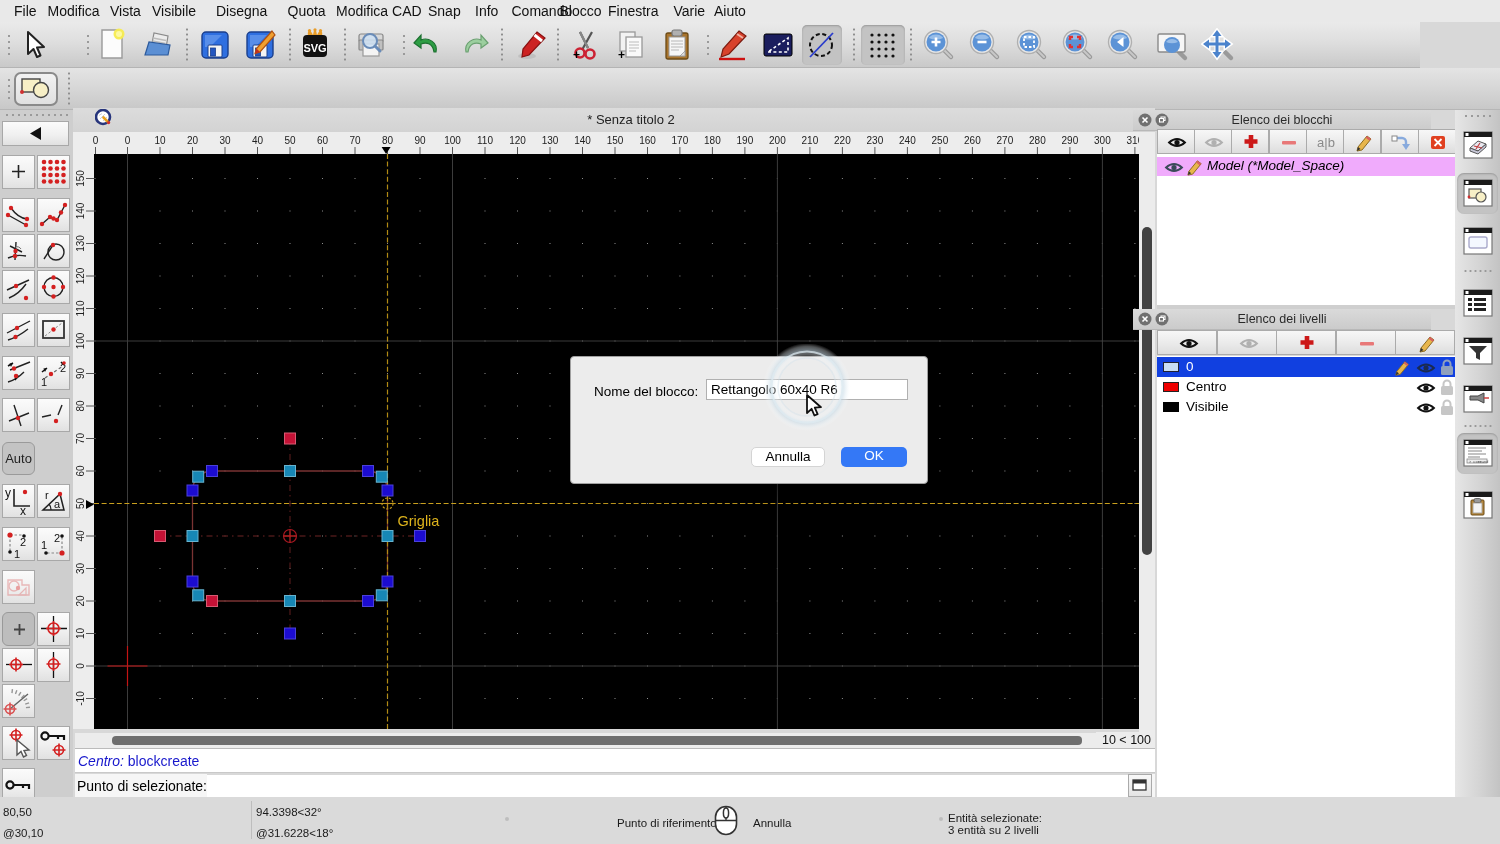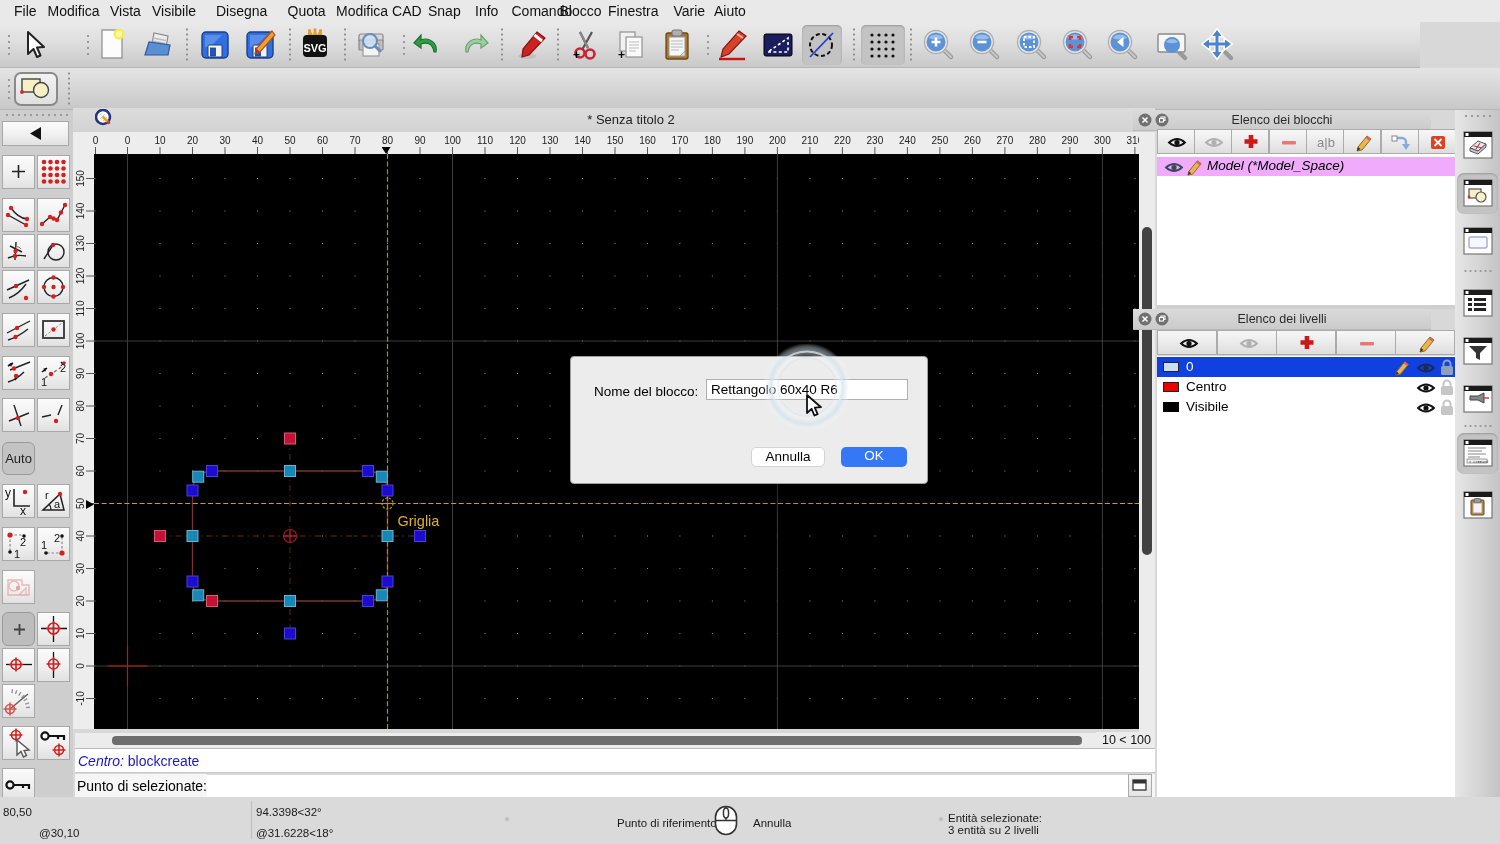--- a/index.html
+++ b/index.html
@@ -892,21 +892,21 @@
         <rect x="11" y="12" width="13" height="15" rx="1" fill="#b98a3c" stroke="#6b4a16" stroke-width="1"></rect>
         <rect x="14" y="10.5" width="7" height="4" rx="1.5" fill="#999" stroke="#555" stroke-width="0.8"></rect>
         <rect x="13" y="15" width="9" height="10" fill="#f4f4f4" stroke="#999" stroke-width="0.8"></rect>
       </svg>
     </div>
 <div style="position:absolute;left:8px;top:160px;width:30px;height:2px;background-image:radial-gradient(circle,#999 1px,transparent 1.2px);background-size:5px 2px;"></div>
 <div style="position:absolute;left:8px;top:315px;width:30px;height:2px;background-image:radial-gradient(circle,#999 1px,transparent 1.2px);background-size:5px 2px;"></div>
   </div>
 <div id="statusbar">
 <div style="left:3px;top:9px;">80,50</div>
-<div style="left:3px;top:30px;margin-left:36px;">@30,10</div>
+<div style="left:3px;top:30px;">@30,10</div>
 <div style="left:251px;top:4px;width:1px;height:38px;background:#bdbdbd;"></div>
 <div style="left:256px;top:9px;">94.3398&lt;32°</div>
 <div style="left:256px;top:30px;">@31.6228&lt;18°</div>
 <div style="left:609px;top:20px;margin-left:8px;">Punto di riferimento</div>
 <div style="left:714px;top:8px;"><svg width="24" height="31" viewBox="0 0 24 31">
         <rect x="1.5" y="1.5" width="21" height="28" rx="10.5" fill="#fff" stroke="#333" stroke-width="1.6"></rect>
         <path d="M1.5 15.5h21 M12 1.5v14" stroke="#333" stroke-width="1.4"></path>
         <ellipse cx="12" cy="8" rx="2.6" ry="5" fill="#fff" stroke="#333" stroke-width="1.5"></ellipse>
       </svg></div>
 <div style="left:753px;top:20px;">Annulla</div>

